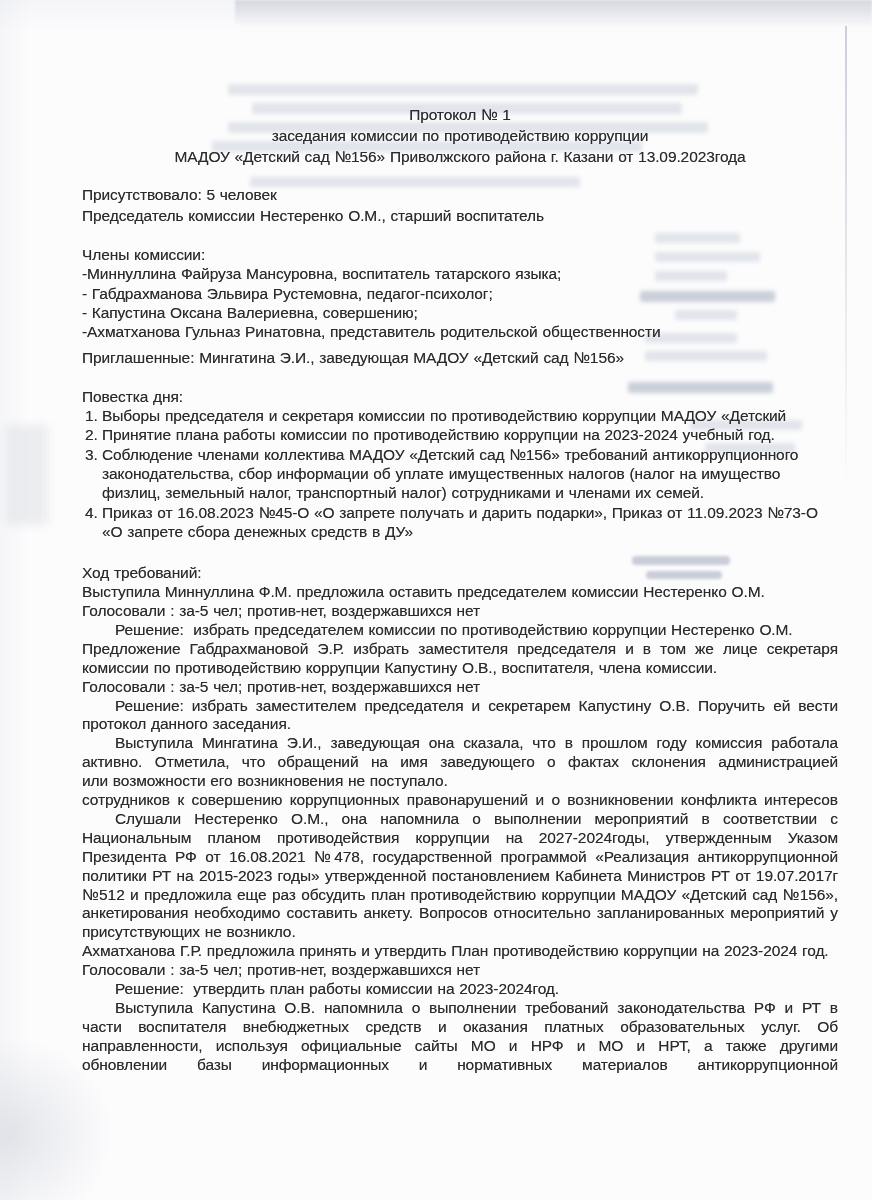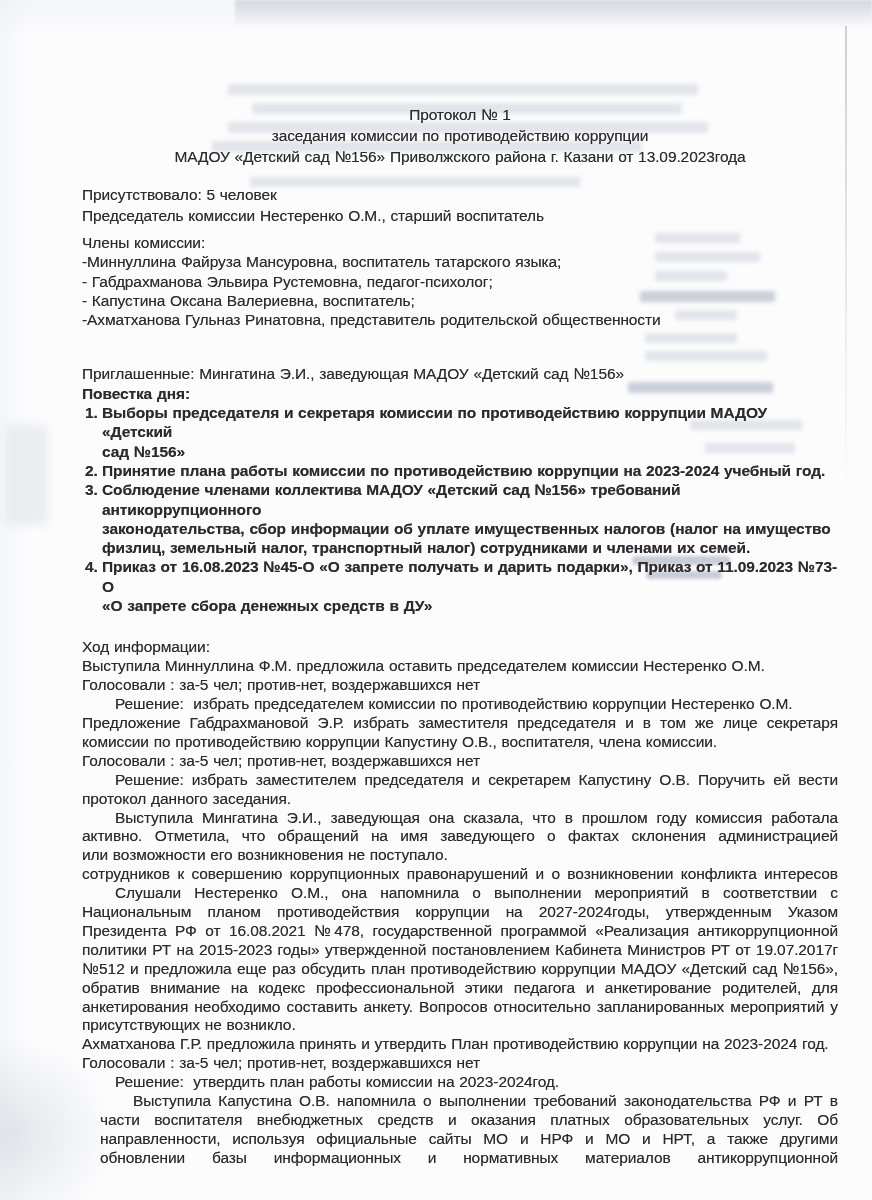--- a/index.html
+++ b/index.html
@@ -52,27 +52,27 @@
     font-size: 15.5px;
     letter-spacing: -0.1px;
     word-spacing: 0.6px;
     text-shadow: 0 0 0.6px rgba(35,35,40,0.55);
   }
   .line { white-space: pre-wrap; min-height: 1em; }
   .j    { white-space: normal; text-align: justify; text-align-last: justify; }
   .ind  { text-indent: 33px; }
   .title-block { text-align: center; line-height: 21px; }
   .att-block    { margin-top: 18px; line-height: 20.5px; }
-  .members-block{ margin-top: 7px; line-height: 19.3px; }
-  .invited-block{ margin-top: 35px; line-height: 19.3px; }
-  .agenda-block { line-height: 19.3px; font-weight: bold; }
+  .members-block{ margin-top: 19px; line-height: 19.3px; }
+  .invited-block{ margin-top: 7px; line-height: 19.3px; }
+  .agenda-block { margin-top: 19px; line-height: 19.3px; }
   .agenda-item  { position: relative; padding-left: 20px; }
   .agenda-num   { position: absolute; left: 3px; top: 0; }
   .proc-block   { margin-top: 23px; line-height: 18.9px; }
-  .drift { margin-left: 18px; }
+  .drift { margin-left: 0; }
 </style>
 </head>
 <body>
 
 <div class="page">
 
   <div class="artifact topstrip"></div>
   <div class="artifact edge-line"></div>
   <div class="artifact corner-smudge"></div>
   <div class="artifact margin-smudge"></div>
@@ -105,35 +105,34 @@
 
     <div class="att-block">
       <div class="line">Присутствовало: 5 человек</div>
       <div class="line">Председатель комиссии Нестеренко О.М., старший воспитатель</div>
     </div>
 
     <div class="members-block">
       <div class="line">Члены комиссии:</div>
       <div class="line">-Миннуллина Файруза Мансуровна, воспитатель татарского языка;</div>
       <div class="line">- Габдрахманова Эльвира Рустемовна, педагог-психолог;</div>
-      <div class="line">- Капустина Оксана Валериевна, воспитатель;</div>
+      <div class="line">- Капустина Оксана Валериевна, совершению;</div>
       <div class="line">-Ахматханова Гульназ Ринатовна, представитель родительской общественности</div>
     </div>
 
     <div class="invited-block">
       <div class="line">Приглашенные: Мингатина Э.И., заведующая МАДОУ «Детский сад №156»</div>
     </div>
 
     <div class="agenda-block">
       <div class="line">Повестка дня:</div>
 
       <div class="agenda-item">
         <span class="agenda-num">1.</span>
         <div class="line">Выборы председателя и секретаря комиссии по противодействию коррупции МАДОУ «Детский</div>
-        <div class="line">сад №156»</div>
       </div>
 
       <div class="agenda-item">
         <span class="agenda-num">2.</span>
         <div class="line">Принятие плана работы комиссии по противодействию коррупции на 2023-2024 учебный год.</div>
       </div>
 
       <div class="agenda-item">
         <span class="agenda-num">3.</span>
         <div class="line">Соблюдение членами коллектива МАДОУ «Детский сад №156» требований антикоррупционного</div>
@@ -142,39 +141,38 @@
       </div>
 
       <div class="agenda-item">
         <span class="agenda-num">4.</span>
         <div class="line">Приказ от 16.08.2023 №45-О «О запрете получать и дарить подарки», Приказ от 11.09.2023 №73-О</div>
         <div class="line">«О запрете сбора денежных средств в ДУ»</div>
       </div>
     </div>
 
     <div class="proc-block">
-      <div class="line">Ход информации:</div>
+      <div class="line">Ход требований:</div>
       <div class="line">Выступила Миннуллина Ф.М. предложила оставить председателем комиссии Нестеренко О.М.</div>
       <div class="line">Голосовали : за-5 чел; против-нет, воздержавшихся нет</div>
       <div class="line ind">Решение:  избрать председателем комиссии по противодействию коррупции Нестеренко О.М.</div>
       <div class="line j">Предложение Габдрахмановой Э.Р. избрать заместителя председателя и в том же лице секретаря</div>
       <div class="line">комиссии по противодействию коррупции Капустину О.В., воспитателя, члена комиссии.</div>
       <div class="line">Голосовали : за-5 чел; против-нет, воздержавшихся нет</div>
       <div class="line j ind">Решение:   избрать заместителем председателя и секретарем Капустину О.В. Поручить ей вести</div>
       <div class="line">протокол данного заседания.</div>
       <div class="line j ind">Выступила Мингатина Э.И., заведующая она сказала, что в прошлом году комиссия работала</div>
       <div class="line j">активно. Отметила, что обращений на имя заведующего о фактах склонения администрацией</div>
       <div class="line">или возможности его возникновения не поступало.</div>
       <div class="line j">сотрудников к совершению коррупционных правонарушений и о возникновении конфликта интересов</div>
       <div class="line j ind">Слушали Нестеренко О.М., она напомнила о выполнении мероприятий в соответствии с</div>
       <div class="line j">Национальным планом противодействия коррупции на 2027-2024годы, утвержденным Указом</div>
       <div class="line j">Президента РФ от 16.08.2021 №478, государственной программой «Реализация антикоррупционной</div>
       <div class="line j">политики РТ на 2015-2023 годы» утвержденной постановлением Кабинета Министров РТ от 19.07.2017г</div>
       <div class="line j">№512 и предложила еще раз обсудить план противодействию коррупции МАДОУ «Детский сад №156»,</div>
-      <div class="line j">обратив внимание на кодекс профессиональной этики педагога и анкетирование родителей, для</div>
       <div class="line j">анкетирования необходимо составить анкету. Вопросов относительно запланированных мероприятий у</div>
       <div class="line">присутствующих не возникло.</div>
       <div class="line">Ахматханова Г.Р. предложила принять и утвердить План противодействию коррупции на 2023-2024 год.</div>
       <div class="line">Голосовали : за-5 чел; против-нет, воздержавшихся нет</div>
       <div class="line ind">Решение:  утвердить план работы комиссии на 2023-2024год.</div>
       <div class="line j ind drift">Выступила Капустина О.В. напомнила о выполнении требований законодательства РФ и РТ в</div>
       <div class="line j drift">части воспитателя внебюджетных средств и оказания платных образовательных услуг. Об</div>
       <div class="line j drift">направленности, используя официальные сайты МО и НРФ и МО и НРТ, а также другими</div>
       <div class="line j drift">обновлении базы информационных и нормативных материалов антикоррупционной</div>
     </div>

